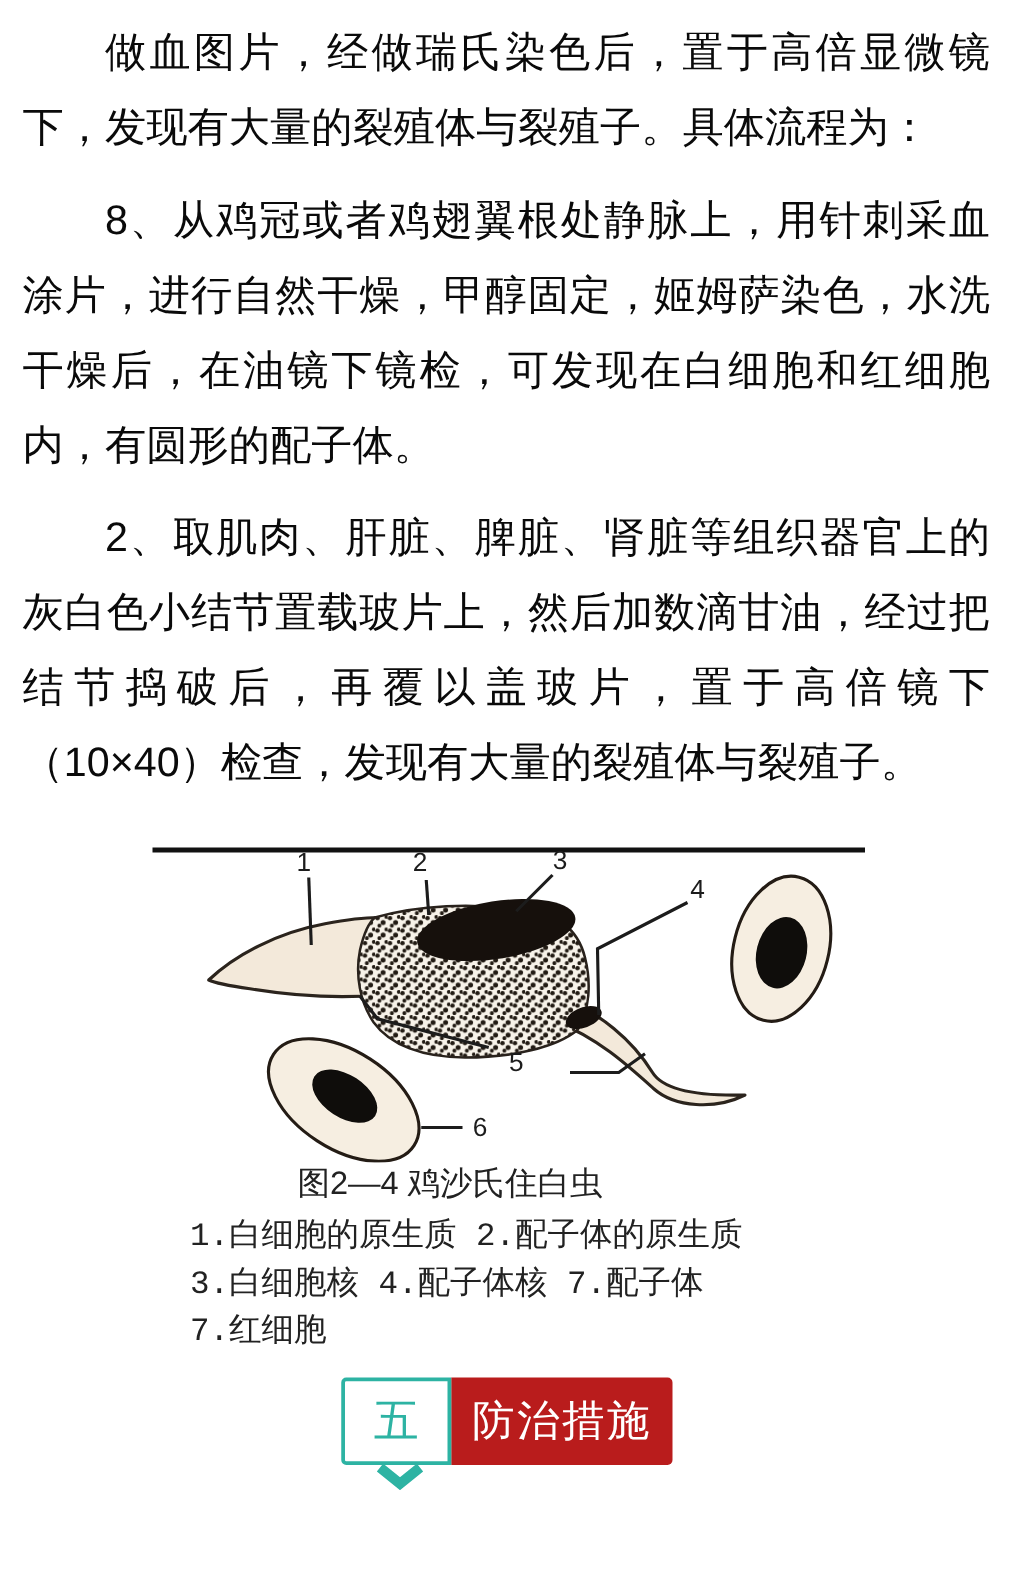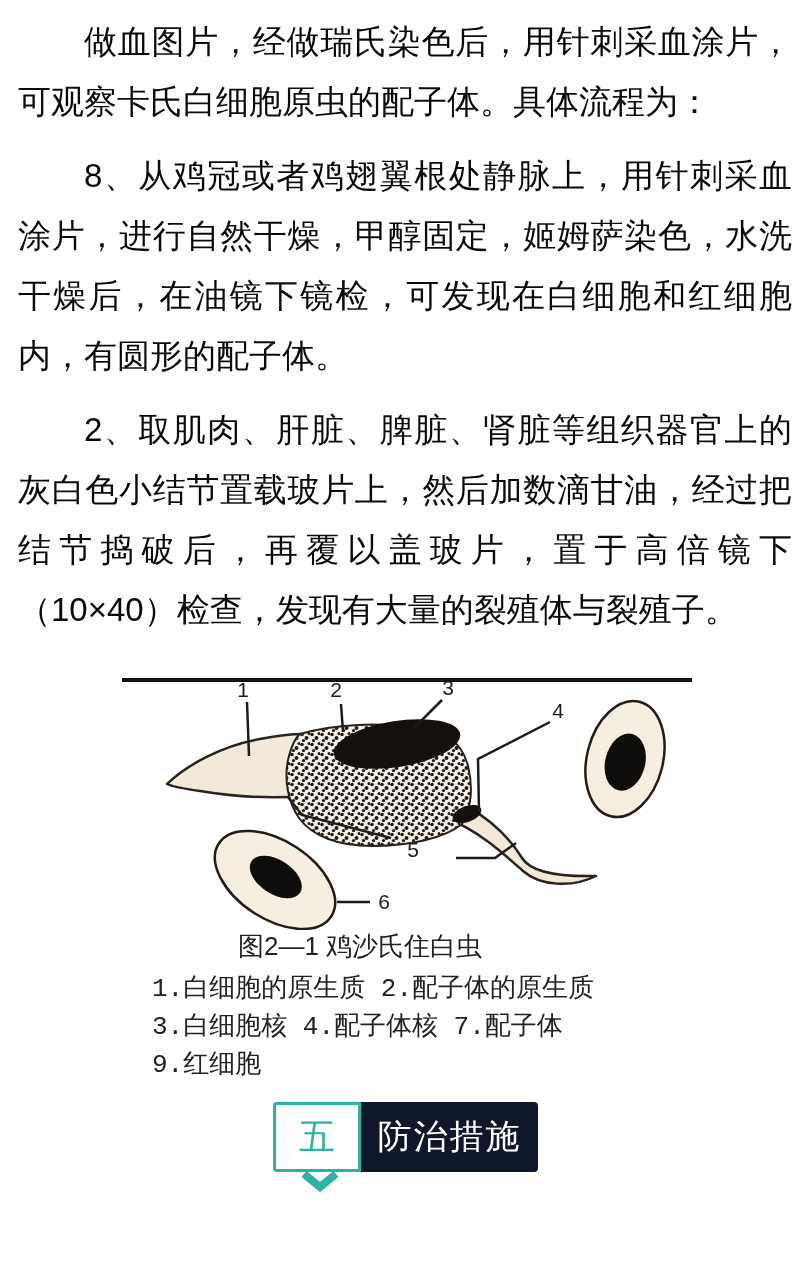--- a/index.html
+++ b/index.html
@@ -69,40 +69,40 @@
     font-size: 36px;
     line-height: 1;
   }
   .badge-chevron {
     position: absolute;
     left: 23px;
     top: 67px;
   }
   .badge-label {
     flex: 1;
-    background: #0f172a;
+    background: #b91c1c;
     border-radius: 0 4px 4px 0;
     color: #ffffff;
     font-size: 34px;
     letter-spacing: 2px;
     display: flex;
     align-items: center;
     justify-content: center;
   }
   .diagram-num {
     font-size: 21px;
     fill: #1c1c1c;
     font-family: "Liberation Sans", "DejaVu Sans", sans-serif;
   }
 </style>
 </head>
 <body>
 
 <div class="article">
-  <p>做血图片，经做瑞氏染色后，用针刺采血涂片，可观察卡氏白细胞原虫的配子体。具体流程为：</p>
+  <p>做血图片，经做瑞氏染色后，置于高倍显微镜下，发现有大量的裂殖体与裂殖子。具体流程为：</p>
   <p>8、从鸡冠或者鸡翅翼根处静脉上，用针刺采血涂片，进行自然干燥，甲醇固定，姬姆萨染色，水洗干燥后，在油镜下镜检，可发现在白细胞和红细胞内，有圆形的配子体。</p>
   <p>2、取肌肉、肝脏、脾脏、肾脏等组织器官上的灰白色小结节置载玻片上，然后加数滴甘油，经过把结节捣破后，再覆以盖玻片，置于高倍镜下（10×40）检查，发现有大量的裂殖体与裂殖子。</p>
 </div>
 
 <div class="figure">
   <svg width="590" height="258" viewBox="0 0 590 258">
     <defs>
       <pattern id="stipple" width="10" height="10" patternUnits="userSpaceOnUse">
         <rect width="10" height="10" fill="#f7f2e9"></rect>
         <circle cx="2" cy="2.5" r="1.8" fill="#221b14"></circle>
@@ -142,25 +142,25 @@
     <line x1="227" y1="230" x2="260" y2="230" stroke="#1c1c1c" stroke-width="2.5"></line>
 
     <text class="diagram-num" x="133" y="25" text-anchor="middle">1</text>
     <text class="diagram-num" x="226" y="25" text-anchor="middle">2</text>
     <text class="diagram-num" x="338" y="23" text-anchor="middle">3</text>
     <text class="diagram-num" x="448" y="46" text-anchor="middle">4</text>
     <text class="diagram-num" x="303" y="185" text-anchor="middle">5</text>
     <text class="diagram-num" x="274" y="237" text-anchor="middle">6</text>
   </svg>
 
-  <div class="fig-caption">图2—1 鸡沙氏住白虫</div>
+  <div class="fig-caption">图2—4 鸡沙氏住白虫</div>
   <div class="fig-legend">
     <div>1.白细胞的原生质 2.配子体的原生质</div>
     <div>3.白细胞核 4.配子体核 7.配子体</div>
-    <div>9.红细胞</div>
+    <div>7.红细胞</div>
   </div>
 </div>
 
 <div class="badge-wrap">
   <div class="badge">
     <div class="badge-num-box">
       <span class="badge-num">五</span>
       <svg class="badge-chevron" width="42" height="20" viewBox="0 0 42 20">
         <polyline points="5,2 21,15 37,2" fill="none" stroke="#2db3a3" stroke-width="8"></polyline>
       </svg>

